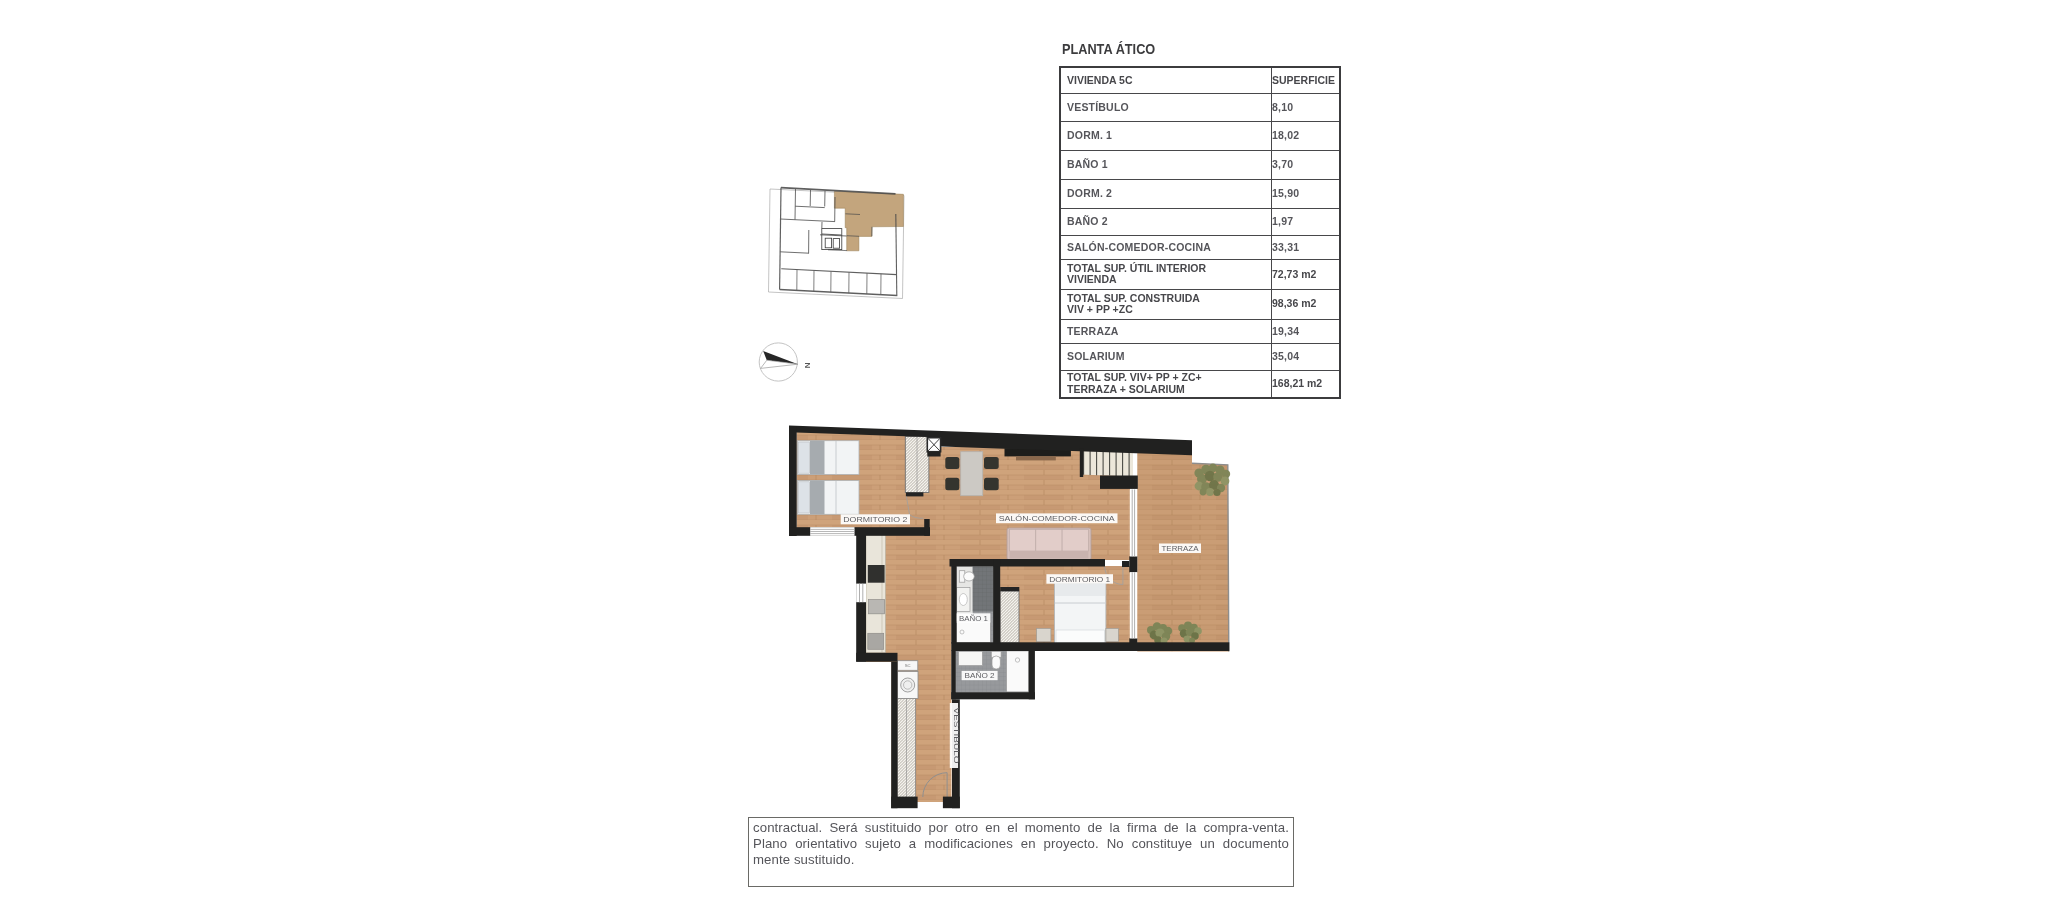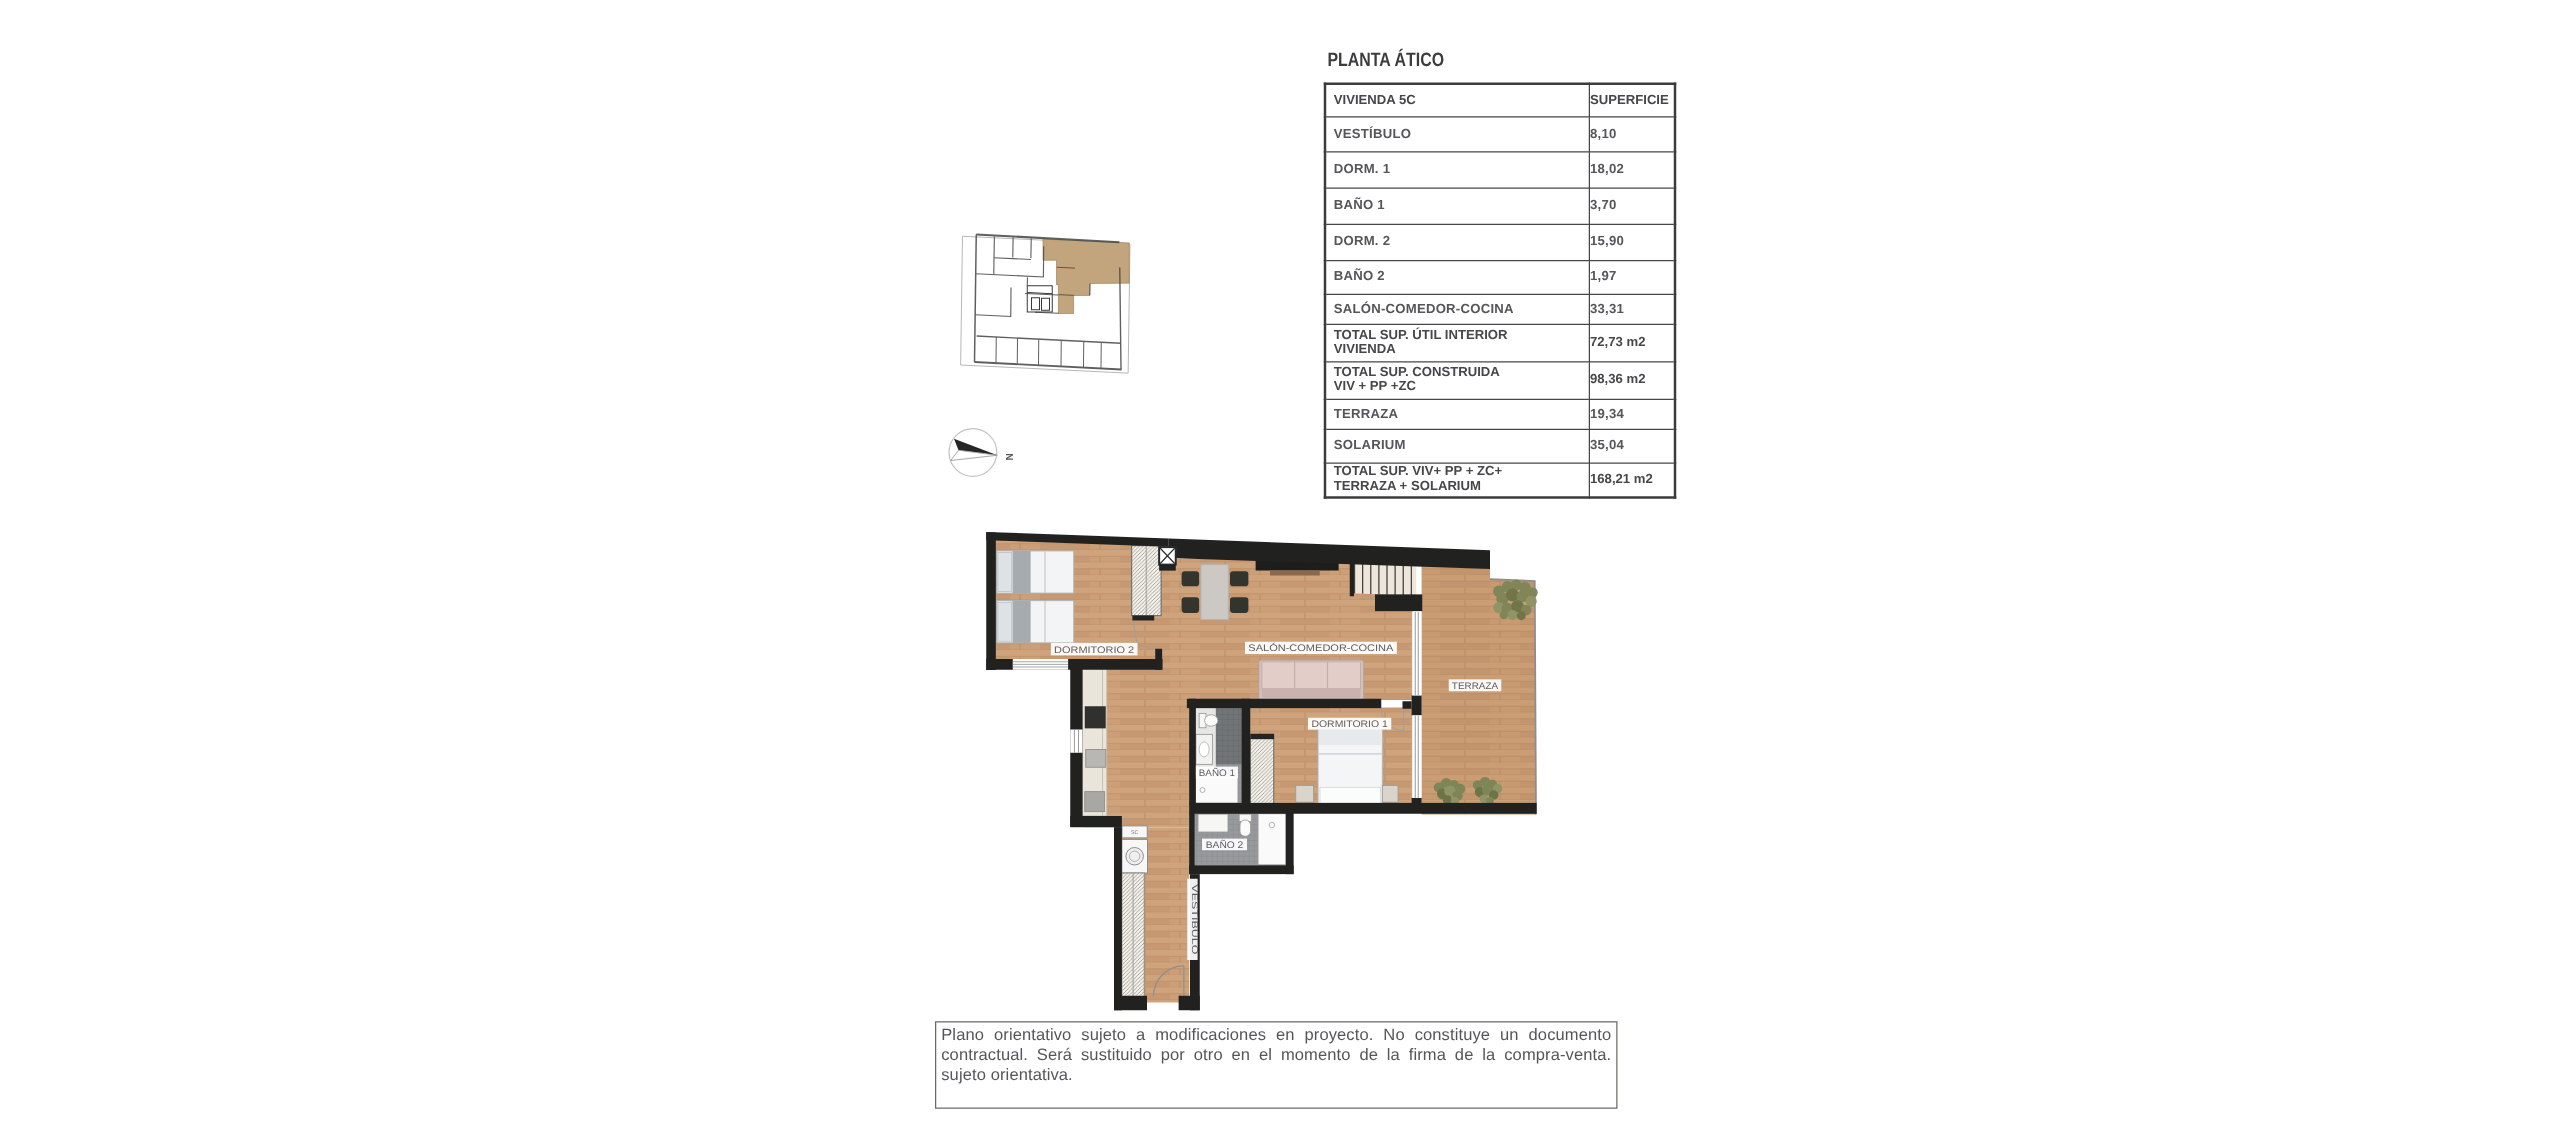--- a/index.html
+++ b/index.html
@@ -68,23 +68,23 @@
         <td class="v">35,04</td>
       </tr>
 <tr class="b" style="height:28.3px">
         <td>TOTAL SUP. VIV+ PP + ZC+<br>TERRAZA + SOLARIUM</td>
         <td class="v">168,21 m2</td>
       </tr>
 </tbody>
   </table>
 
 <div id="disc" class="abs">
+<div class="j">contractual. Será sustituido por otro en el momento de la firma de la compra-venta.</div>
 <div class="j">Plano orientativo sujeto a modificaciones en proyecto. No constituye un documento</div>
-<div class="j">contractual. Será sustituido por otro en el momento de la firma de la compra-venta.</div>
-<div>sujeto orientativa.</div>
+<div>mente sustituido.</div>
 </div>
 
 <svg class="abs" style="left:0;top:0" width="2048" height="900" viewBox="0 0 2048 900">
 <defs>
   <pattern id="wood" width="64" height="10" patternUnits="userSpaceOnUse">
     <rect width="64" height="10" fill="#cb9e77"></rect>
     <rect y="0" width="64" height="5" fill="#cfa37b"></rect>
     <rect y="5" width="40" height="5" fill="#c79973"></rect>
     <rect x="40" y="5" width="24" height="5" fill="#cc9f78"></rect>
     <line x1="0" y1="5" x2="64" y2="5" stroke="#b78c62" stroke-width="0.5"></line>

